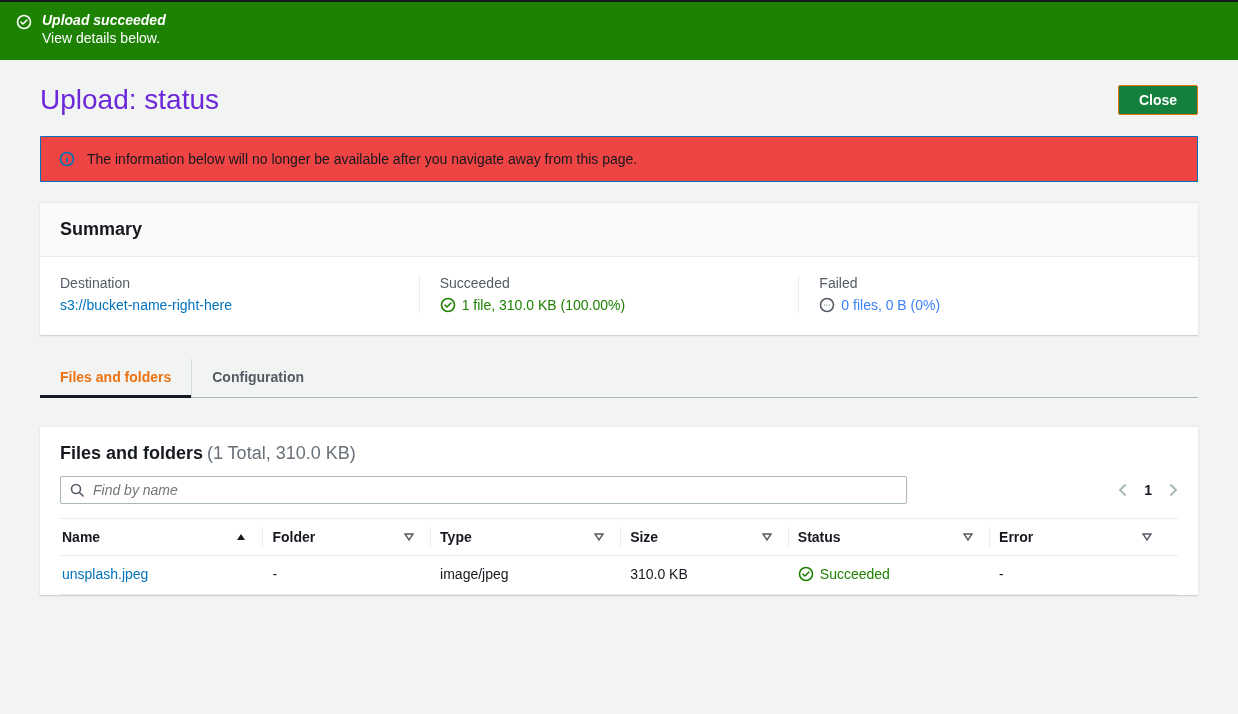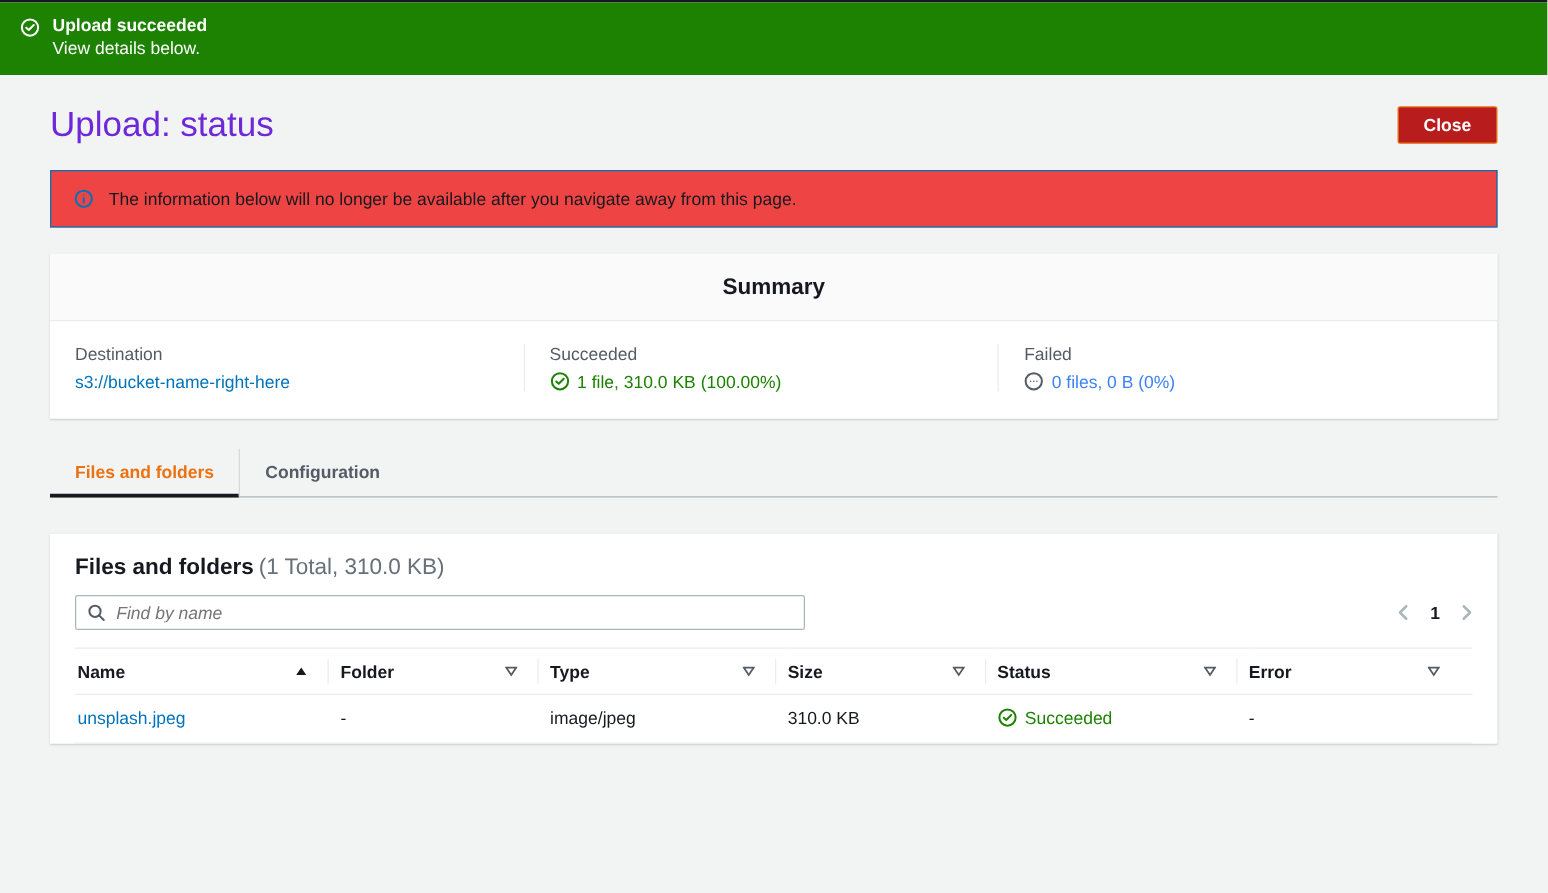--- a/index.html
+++ b/index.html
@@ -12,38 +12,38 @@
   .top-border { height: 2px; background: #16191f; }
   .banner {
     background: #1d8102;
     color: #fff;
     padding: 10px 16px 14px 16px;
     display: flex;
     align-items: flex-start;
     gap: 10px;
   }
   .banner-icon svg { width: 16px; height: 16px; margin-top: 2px; }
-  .banner-title { font-weight: 700; font-size: 14px; }
+  .banner-title { font-weight: 700; font-size: 14px; font-style: italic; }
   .banner-sub { font-size: 14px; margin-top: 2px; }
   .page {
     padding: 24px 40px 40px 40px;
   }
   .page-header {
     display: flex;
     justify-content: space-between;
     align-items: center;
     margin-bottom: 20px;
   }
   .page-title {
     font-size: 28px;
     font-weight: 400;
     color: #6d28d9;
   }
   .btn-close {
-    background: #b91c1c;
+    background: #15803d;
     color: #fff;
     border: 1px solid #ec7211;
     border-radius: 2px;
     padding: 6px 20px;
     font-weight: 700;
     font-size: 14px;
     cursor: pointer;
   }
   .info-alert {
     border: 1px solid #0073bb;
@@ -59,21 +59,20 @@
   .panel {
     background: #fff;
     border-top: 1px solid #eaeded;
     box-shadow: 0 1px 1px rgba(0,0,0,0.1), 0 1px 3px rgba(0,0,0,0.06);
     margin-bottom: 24px;
   }
   .panel-header {
     padding: 16px 20px;
     border-bottom: 1px solid #eaeded;
     background: #fafafa;
-    text-align: center;
   }
   .panel-title {
     font-size: 18px;
     font-weight: 700;
   }
   .summary-grid {
     display: flex;
     padding: 18px 20px 22px 20px;
   }
   .summary-col {
@@ -118,21 +117,21 @@
   .ff-count { color: #687078; font-weight: 400; }
   .search-row {
     display: flex;
     justify-content: space-between;
     align-items: center;
     gap: 20px;
     margin-bottom: 14px;
   }
   .search-box {
     flex: 0 0 auto;
-    width: 584px;
+    width: 847px;
     max-width: 100%;
     display: flex;
     align-items: center;
     border: 1px solid #aab7b8;
     border-radius: 2px;
     padding: 5px 8px;
     gap: 8px;
     background: #fff;
   }
   .search-box input {

